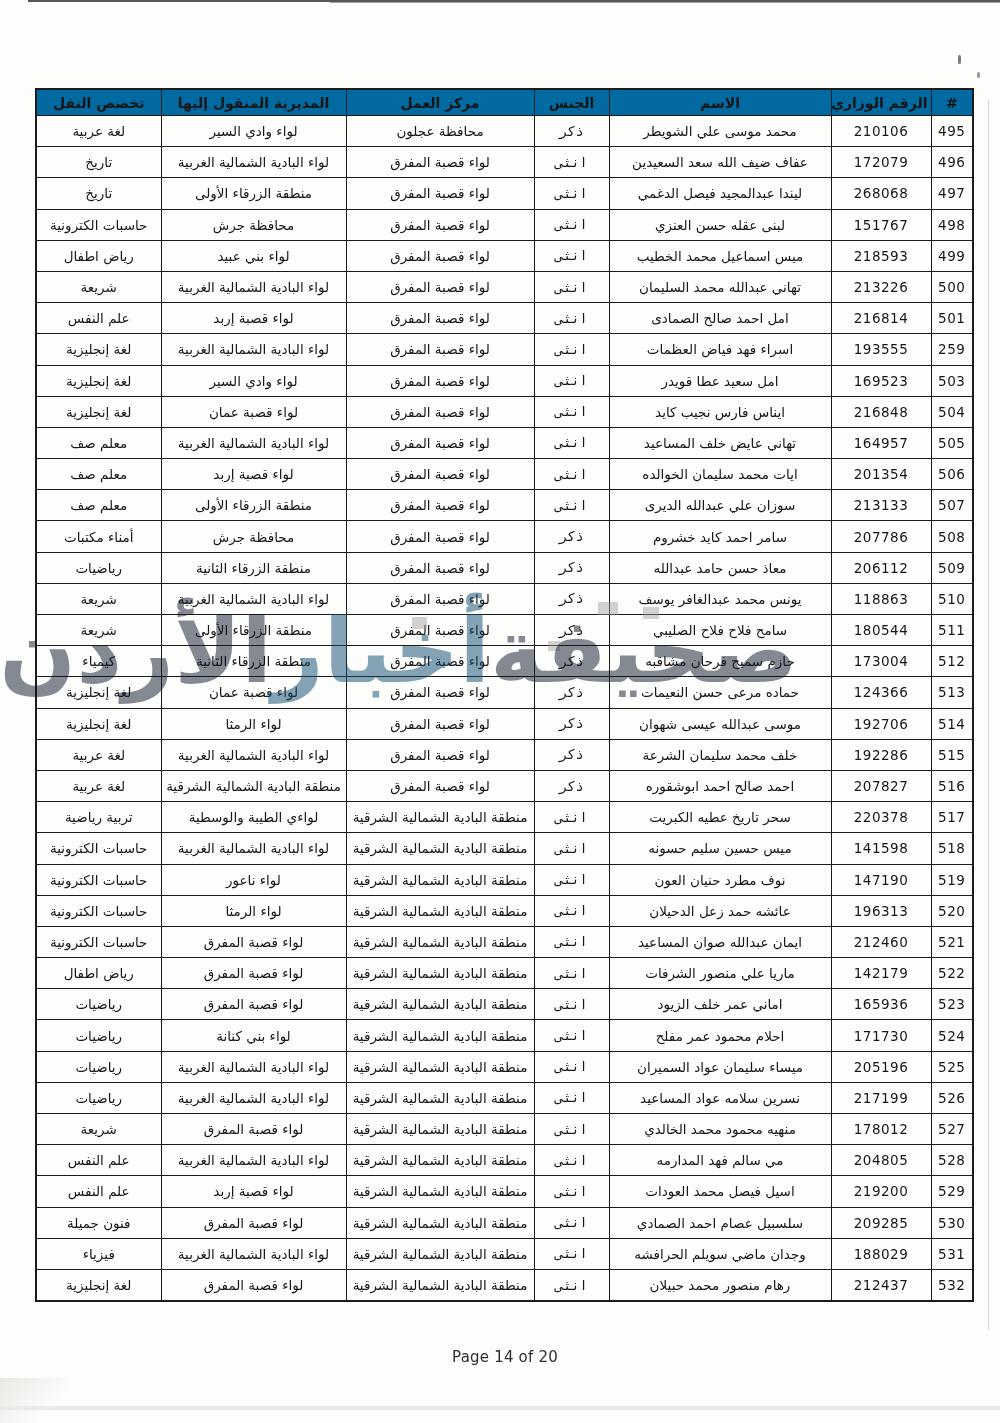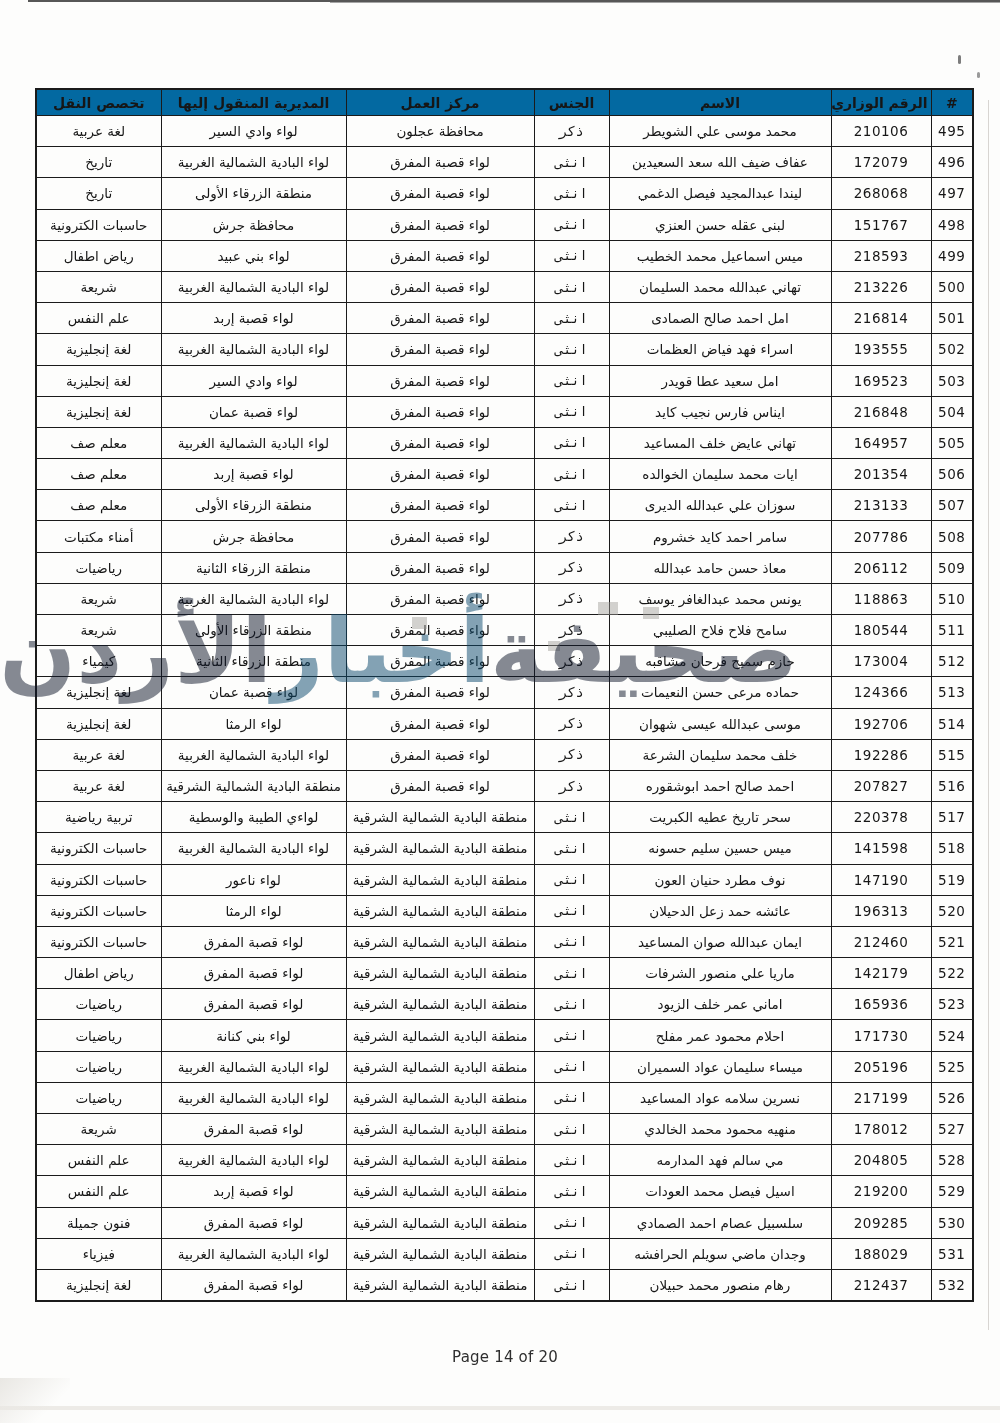--- a/index.html
+++ b/index.html
@@ -148,21 +148,21 @@
         <tr>
           <td class="c-num">501</td>
           <td class="c-ministry_no">216814</td>
           <td class="c-name">امل احمد صالح الصمادى</td>
           <td class="c-gender">انثى</td>
           <td class="c-work_center">لواء قصبة المفرق</td>
           <td class="c-directorate">لواء قصبة إربد</td>
           <td class="c-specialization">علم النفس</td>
         </tr>
         <tr>
-          <td class="c-num">502</td>
+          <td class="c-num">259</td>
           <td class="c-ministry_no">193555</td>
           <td class="c-name">اسراء فهد فياض العظمات</td>
           <td class="c-gender">انثى</td>
           <td class="c-work_center">لواء قصبة المفرق</td>
           <td class="c-directorate">لواء البادية الشمالية الغربية</td>
           <td class="c-specialization">لغة إنجليزية</td>
         </tr>
         <tr>
           <td class="c-num">503</td>
           <td class="c-ministry_no">169523</td>

